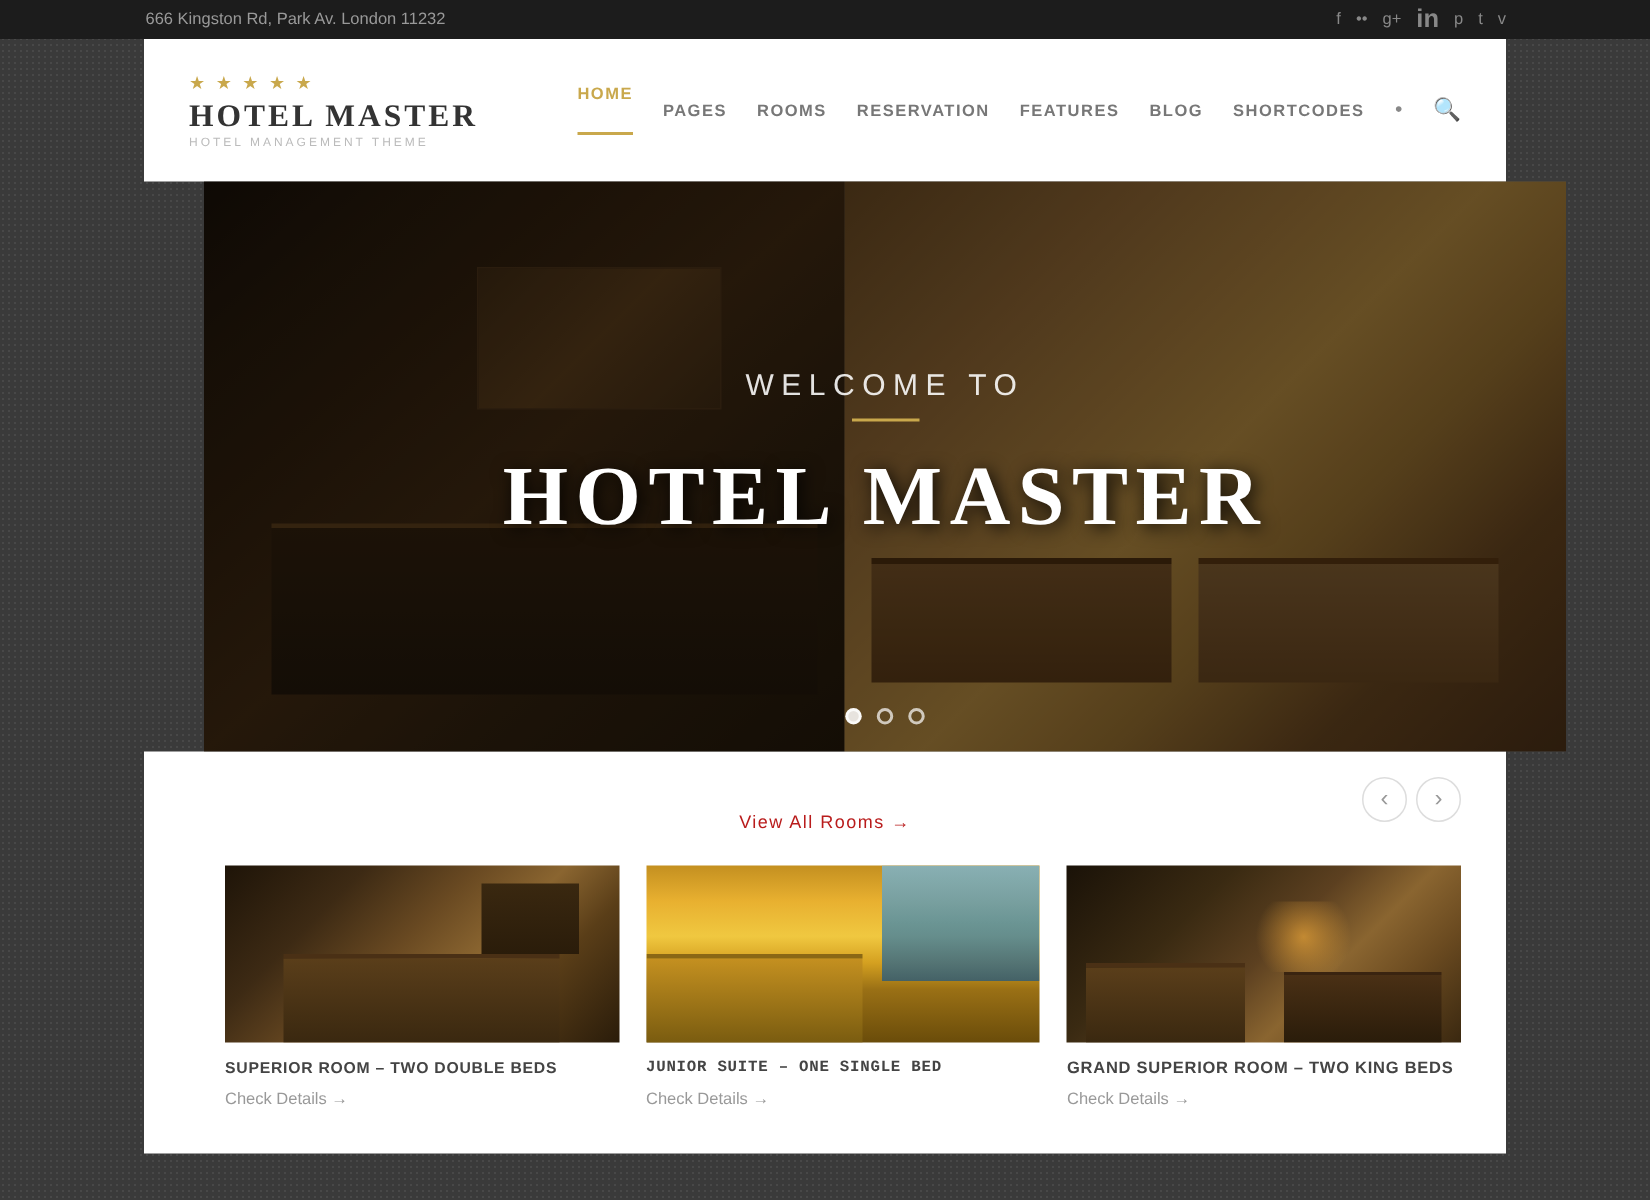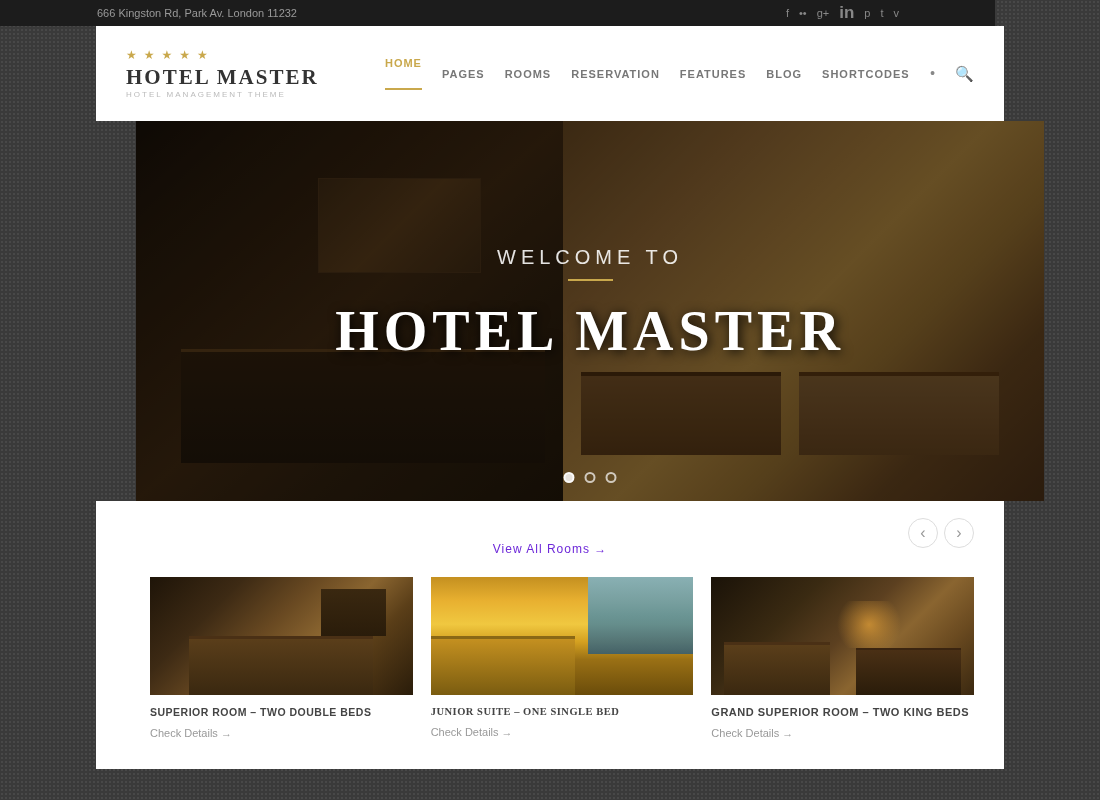--- a/index.html
+++ b/index.html
@@ -26,21 +26,21 @@
       overflow: hidden;
     }
   </style>
 </head>
 <body>
 
 <div style="width:1100px; height:800px; position:relative; background-color:#3a3a3a;
   background-image: radial-gradient(circle, #484848 1px, transparent 1px);
   background-size: 4px 4px;">
 
-  <div style="background:#1c1c1c; width:995px; height:26px; display:flex; align-items:center; justify-content:space-between; padding:0 96px 0 97px;">
+  <div style="background:#1c1c1c; width:1100px; height:26px; display:flex; align-items:center; justify-content:space-between; padding:0 96px 0 97px;">
     <span style="color:#999; font-size:11px; font-family:Arial,sans-serif;">666 Kingston Rd, Park Av. London 11232</span>
     <div style="display:flex; gap:10px; align-items:center;">
       <span style="color:#888; font-size:11px; font-family:Arial,sans-serif; cursor:pointer;">f</span>
       <span style="color:#888; font-size:11px; font-family:Arial,sans-serif; cursor:pointer;">••</span>
       <span style="color:#888; font-size:11px; font-family:Arial,sans-serif; cursor:pointer;">g+</span>
       <span style="color:#888; font-size:17px; font-family:Arial,sans-serif; cursor:pointer; font-weight:bold;">in</span>
       <span style="color:#888; font-size:11px; font-family:Arial,sans-serif; cursor:pointer;">p</span>
       <span style="color:#888; font-size:11px; font-family:Arial,sans-serif; cursor:pointer;">t</span>
       <span style="color:#888; font-size:11px; font-family:Arial,sans-serif; cursor:pointer;">v</span>
     </div>
@@ -117,21 +117,21 @@
       <div style="display:flex; align-items:center; justify-content:center; position:relative; margin-bottom:6px;">
 
 
         <div style="position:absolute; right:0; display:flex; gap:6px;">
           <button style="width:30px; height:30px; border-radius:50%; border:1px solid #ddd; background:#fff; cursor:pointer; color:#999; font-size:16px; display:flex; align-items:center; justify-content:center;">‹</button>
           <button style="width:30px; height:30px; border-radius:50%; border:1px solid #ddd; background:#fff; cursor:pointer; color:#999; font-size:16px; display:flex; align-items:center; justify-content:center;">›</button>
         </div>
       </div>
 
       <div style="text-align:center; margin-bottom:20px;">
-        <span style="color:#6d28d9; font-size:12px; font-family:Arial,sans-serif; letter-spacing:1px; cursor:pointer;">
+        <span style="color:#b91c1c; font-size:12px; font-family:Arial,sans-serif; letter-spacing:1px; cursor:pointer;">
           <span>View All Rooms</span> →
         </span>
       </div>
 
       <div style="display:flex; gap:18px;">
 
         <div style="flex:1;padding-left:24px;">
           <div style="width:100%; height:118px; margin-bottom:11px; overflow:hidden;
                background: linear-gradient(135deg, #1e1408 0%, #3d2a14 25%, #6a4a22 45%, #8a6530 60%, #5a3e18 75%, #2a1c0a 100%);
                position:relative;">
@@ -154,21 +154,21 @@
           <div style="width:100%; height:118px; margin-bottom:11px; overflow:hidden;
                background: linear-gradient(to bottom, #c49020 0%, #e8b030 20%, #f0c840 40%, #d4a020 55%, #9a7015 70%, #6a4c0a 100%);
                position:relative;">
 
             <div style="position:absolute; top:0; right:0; width:40%; height:65%;
                  background:linear-gradient(to bottom, #7ab8d8 0%, #4a8aaa 50%, #2a5a7a 100%); opacity:0.8;"></div>
             <div style="position:absolute; bottom:0; left:0; width:55%; height:50%;
                  background:linear-gradient(to bottom, #c49020 0%, #7a5c10 100%);
                  border-top:3px solid #8a6815;"></div>
           </div>
-          <div style="font-family:Liberation Serif, serif; font-size:10.5px; font-weight:bold; letter-spacing:0.5px; text-transform:uppercase; color:#444; margin-bottom:5px;">
+          <div style="font-family:Liberation Mono, monospace; font-size:10.5px; font-weight:bold; letter-spacing:0.5px; text-transform:uppercase; color:#444; margin-bottom:5px;">
             <span>JUNIOR SUITE – ONE SINGLE BED</span>
           </div>
           <span style="color:#999; font-size:11px; font-family:Arial,sans-serif; cursor:pointer;">
             <span>Check Details</span> →
           </span>
         </div>
 
         <div style="flex:1;">
           <div style="width:100%; height:118px; margin-bottom:11px; overflow:hidden;
                background: linear-gradient(135deg, #1a1208 0%, #3a2a12 30%, #5c4020 50%, #8a6530 65%, #6a4a20 80%, #3a2810 100%);

